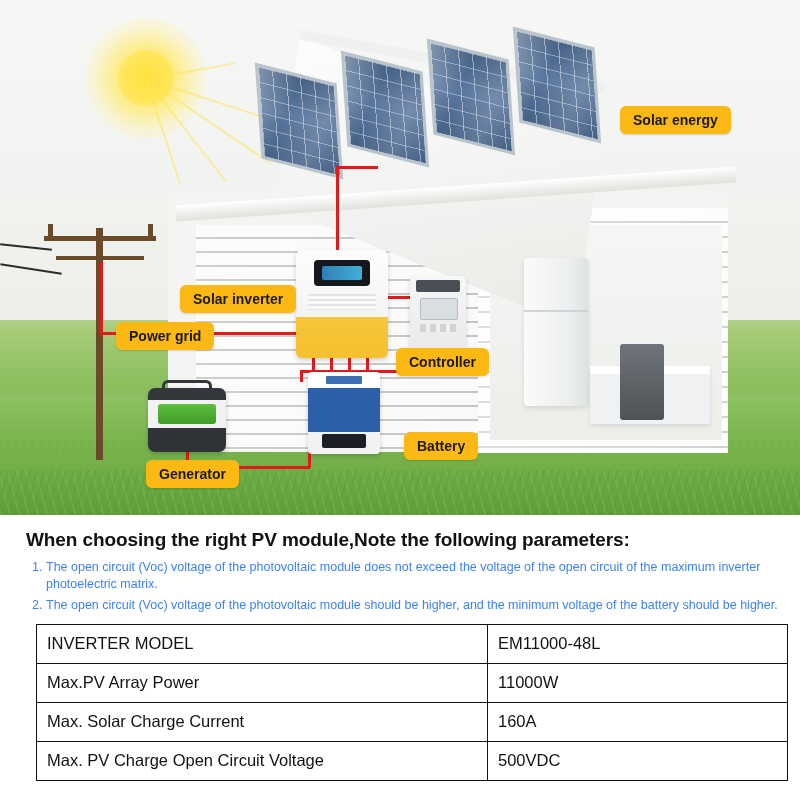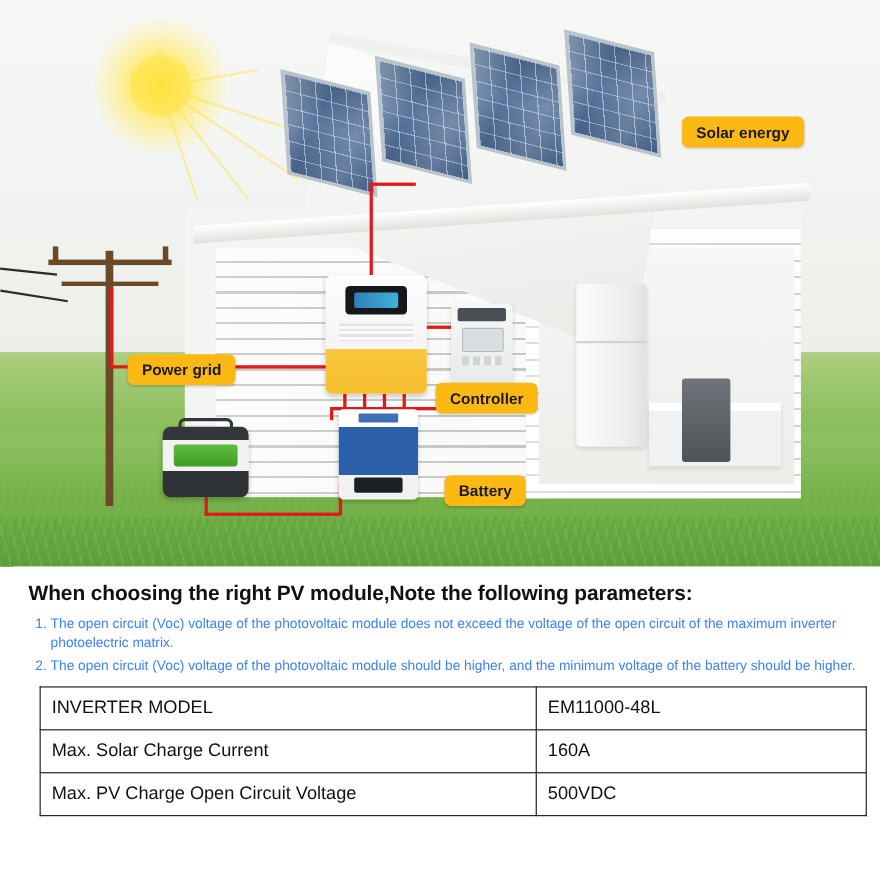--- a/index.html
+++ b/index.html
@@ -496,38 +496,44 @@
       <div class="gen-panel"></div>
     </div>
 
     <div class="fridge">
       <div class="fridge-split"></div>
     </div>
     <div class="counter"></div>
     <div class="machine"></div>
 
     <div class="callout" style="left:620px; top:106px;">Solar energy</div>
+    <div class="callout" style="left:180px; top:285px;">Solar inverter</div>
     <div class="callout" style="left:396px; top:348px;">Controller</div>
     <div class="callout" style="left:116px; top:322px;">Power grid</div>
     <div class="callout" style="left:404px; top:432px;">Battery</div>
+    <div class="callout" style="left:146px; top:460px;">Generator</div>
   </div>
 
   <div class="text-block">
     <div class="heading">When choosing the right PV module,Note the following parameters:</div>
 
     <ol class="notes">
       <li>The open circuit (Voc) voltage of the photovoltaic module does not exceed the voltage of the open circuit of the maximum inverter photoelectric matrix.</li>
       <li>The open circuit (Voc) voltage of the photovoltaic module should be higher, and the minimum voltage of the battery should be higher.</li>
     </ol>
 
     <table class="spec">
       <tbody>
         <tr>
           <td class="k">INVERTER MODEL</td>
           <td class="v">EM11000-48L</td>
+        </tr>
+        <tr>
+          <td class="k">Max.PV Array Power</td>
+          <td class="v">11000W</td>
         </tr>
         <tr>
           <td class="k">Max. Solar Charge Current</td>
           <td class="v">160A</td>
         </tr>
         <tr>
           <td class="k">Max. PV Charge Open Circuit Voltage</td>
           <td class="v">500VDC</td>
         </tr>
       </tbody>

